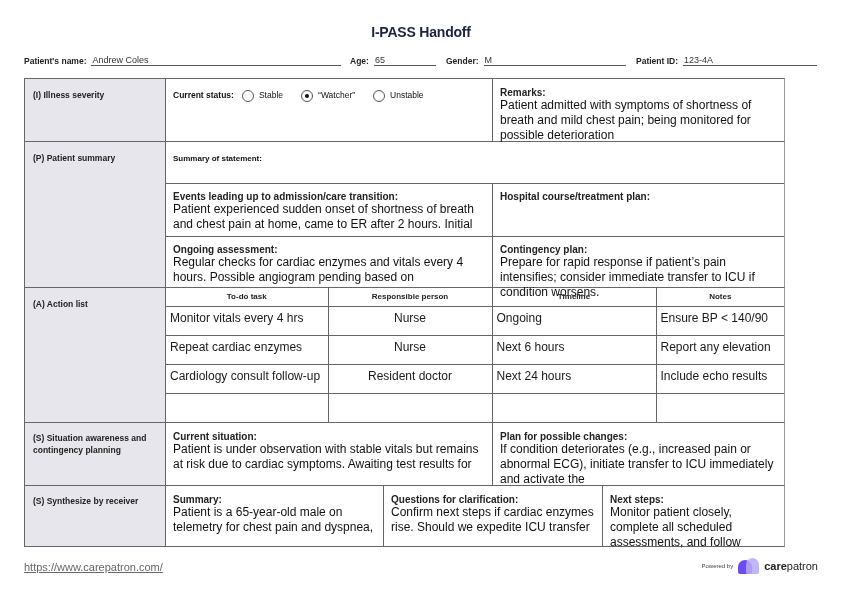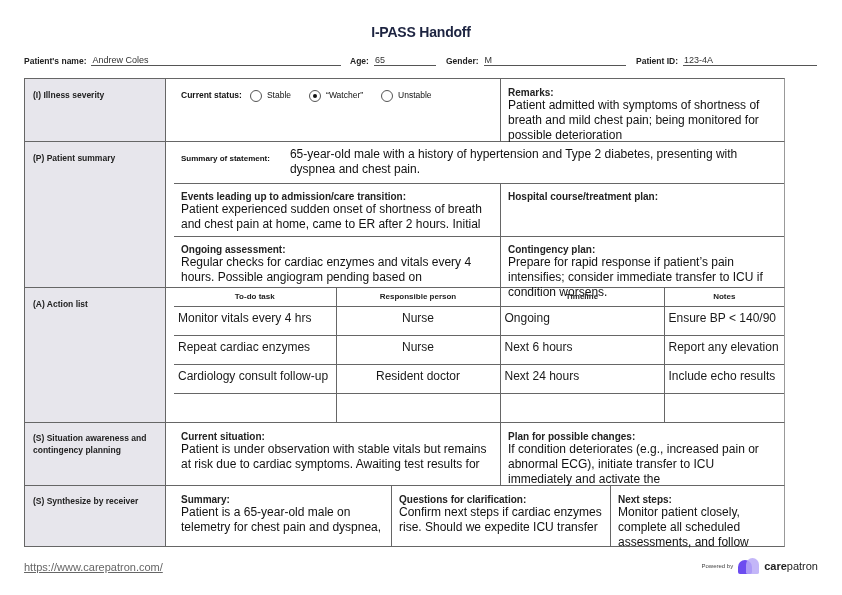--- a/index.html
+++ b/index.html
@@ -16,21 +16,21 @@
   .info-label { font-weight: bold; white-space: nowrap; margin-right: 5px; color: #222; }
   .info-value { border-bottom: 1px solid #555; height: 11px; line-height: 10px; font-size: 9px; color: #333; padding-left: 1px; }
 
   .form { position: absolute; left: 24px; top: 78px; width: 761px; }
   .section { display: flex; border-left: 1px solid #666; border-right: 1px solid #999; border-top: 1px solid #666; }
   .section.last { border-bottom: 1px solid #666; }
   .sec-label {
     width: 141px; flex: 0 0 141px; background: #e7e6ec; border-right: 1px solid #666;
     font-size: 8.5px; font-weight: bold; padding: 10px 8px; line-height: 12px; color: #222;
   }
-  .sec-body { flex: 1; display: flex; flex-direction: column; padding-left: 8px; }
+  .sec-body { flex: 1; display: flex; flex-direction: column; }
 
   .cell { padding: 6px 7px; font-size: 12px; line-height: 15px; color: #111; }
   .cell .lbl { font-size: 10px; font-weight: bold; line-height: 10px; color: #222; display: block; }
   .row { display: flex; }
   .row + .row { border-top: 1px solid #666; }
   .vsep { border-left: 1px solid #666; }
 
   .status-line { display: flex; align-items: center; font-size: 8.5px; gap: 0; }
   .status-line .lbl-inline { font-weight: bold; margin-right: 8px; font-size: 8.5px; }
   .radio-opt { display: flex; align-items: center; margin-right: 18px; }
@@ -108,21 +108,20 @@
       </div>
     </div>
   </div>
 
   <div class="section">
     <div class="sec-label">(P) Patient summary</div>
     <div class="sec-body">
       <div class="row" style="height:41px;">
         <div class="cell" style="flex:1; display:flex; padding-top:5px;gap:16px;">
           <span class="inline-lbl" style="white-space:nowrap; margin-top:4px;">Summary of statement:</span>
-          <span>65-year-old male with a history of hypertension and Type 2 diabetes, presenting with dyspnea and chest pain.</span>
         </div>
       </div>
       <div class="row" style="height:53px;">
         <div class="cell" style="width:326px;">
           <span class="lbl" style="margin-top:2px;">Events leading up to admission/care transition:</span>
           <span>Patient experienced sudden onset of shortness of breath and chest pain at home, came to ER after 2 hours. Initial</span>
         </div>
         <div class="cell vsep" style="flex:1;">
           <span class="lbl" style="margin-top:2px;">Hospital course/treatment plan:</span>
         </div>

